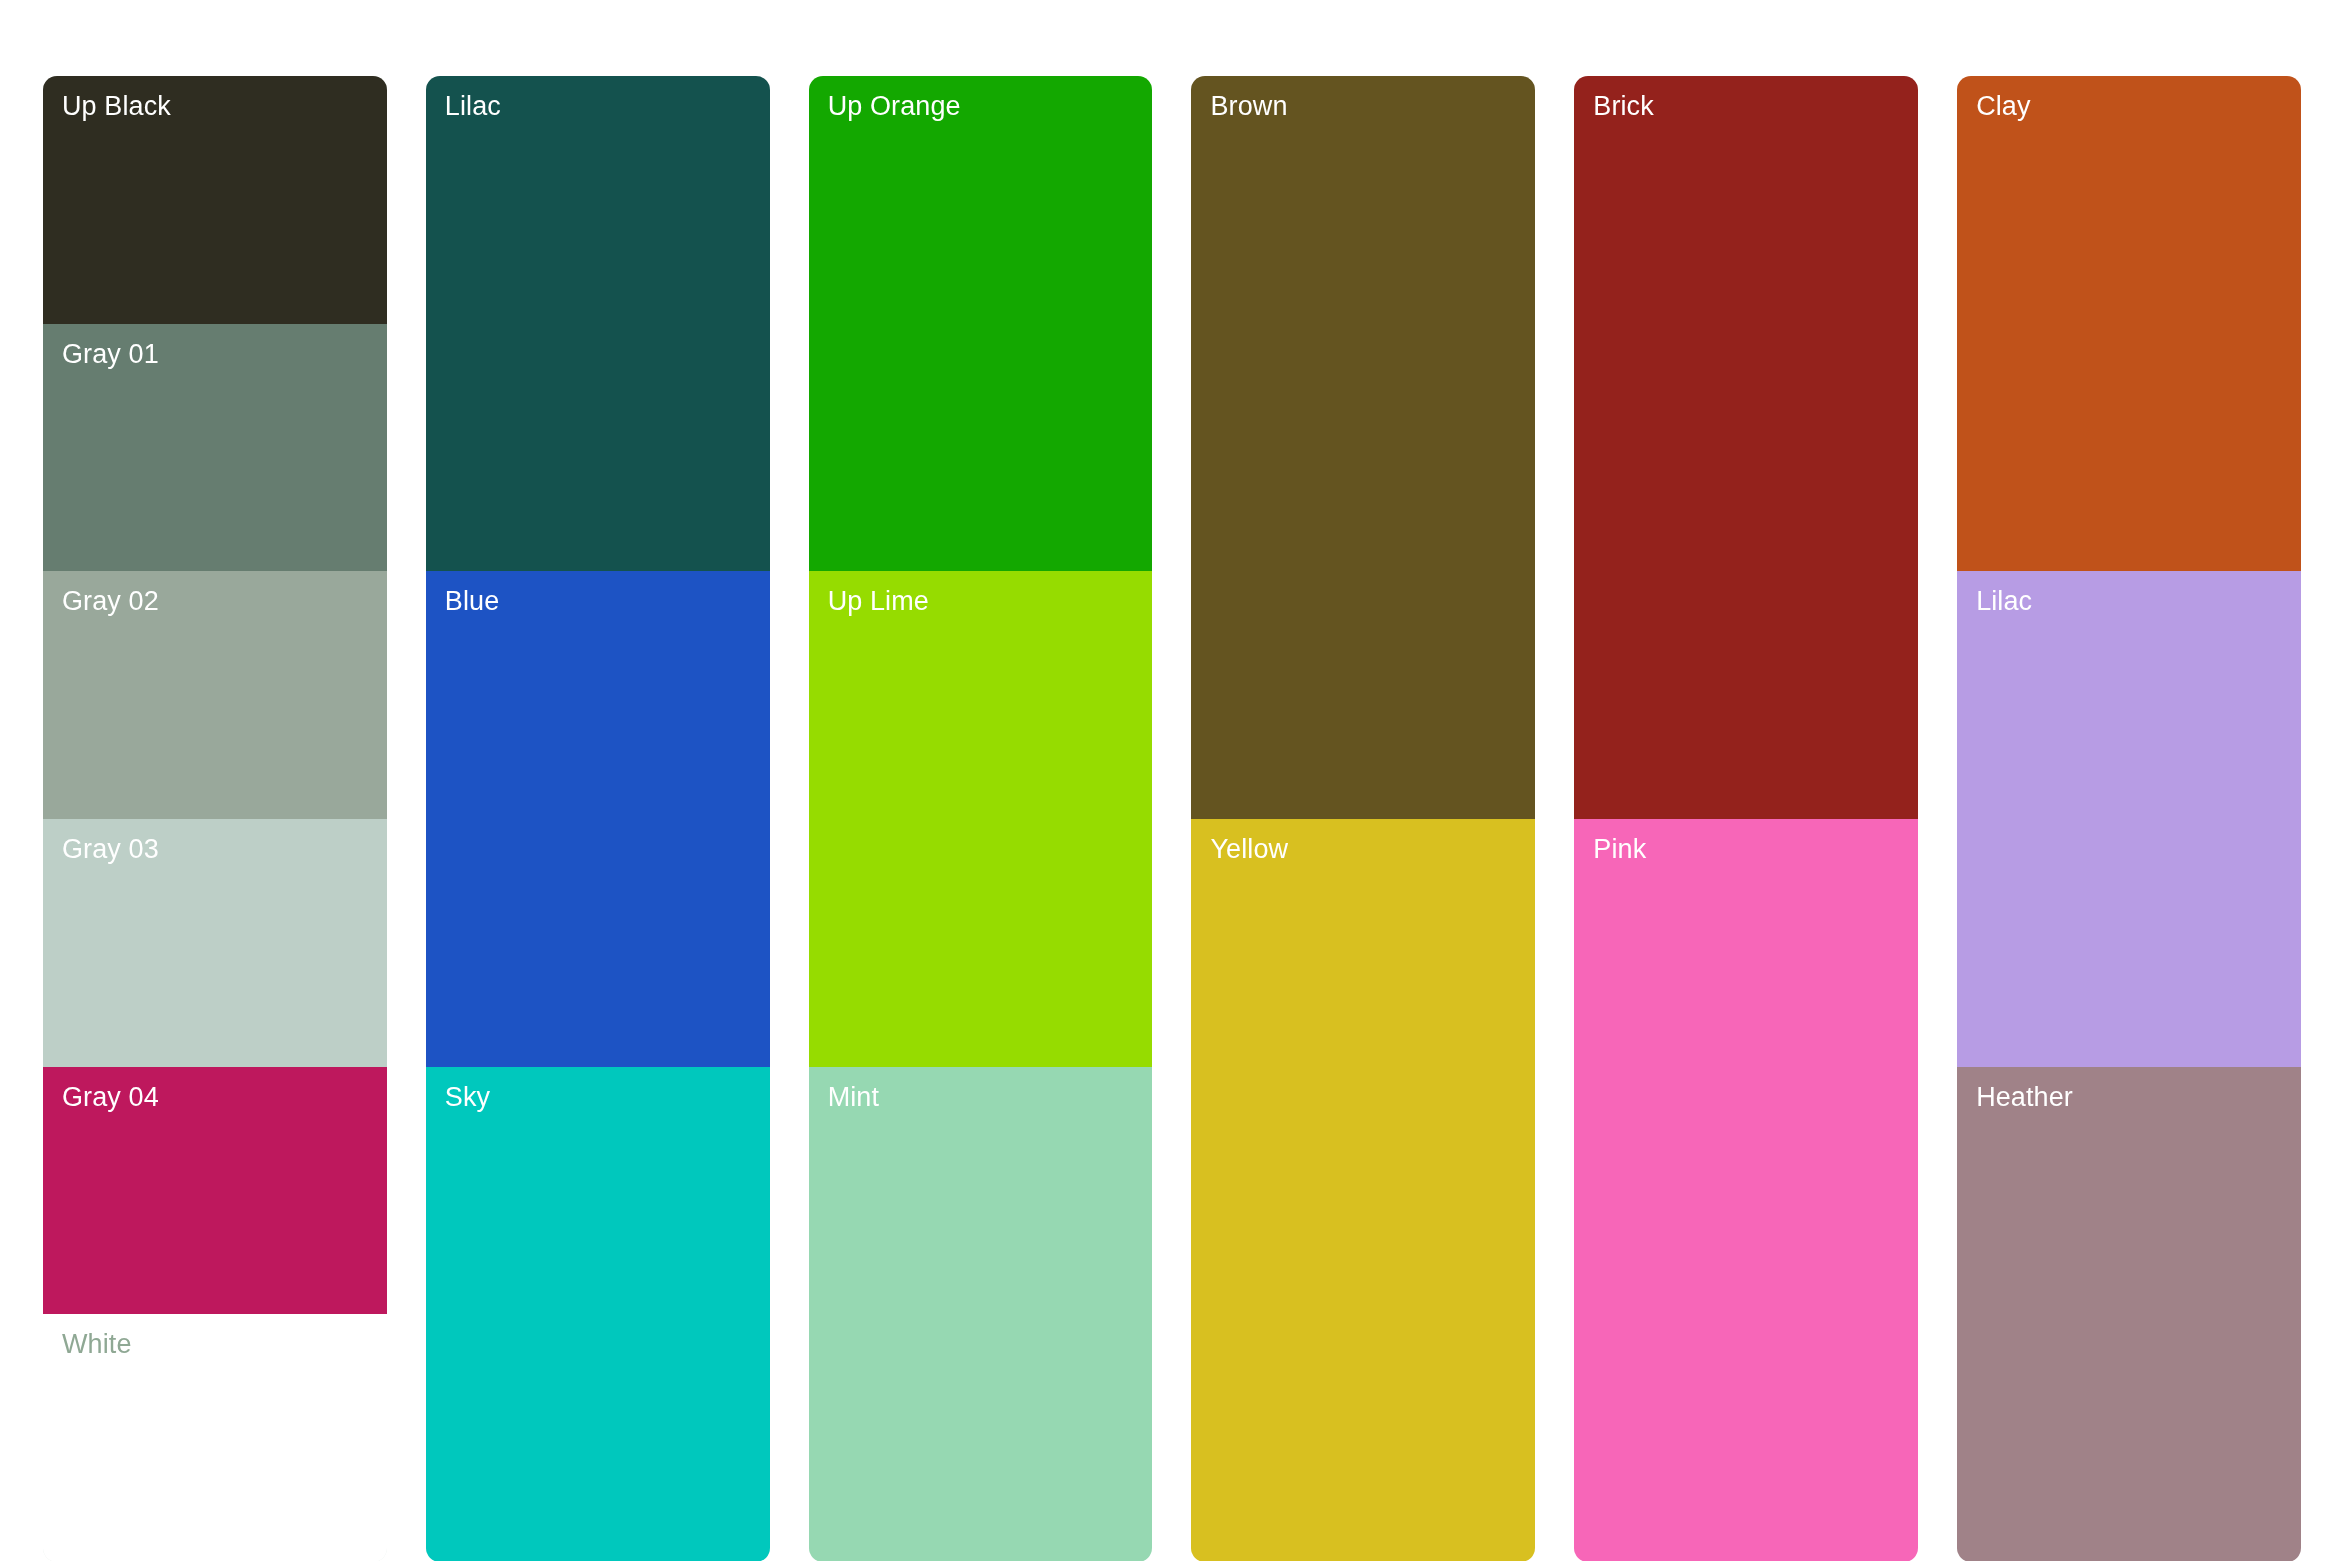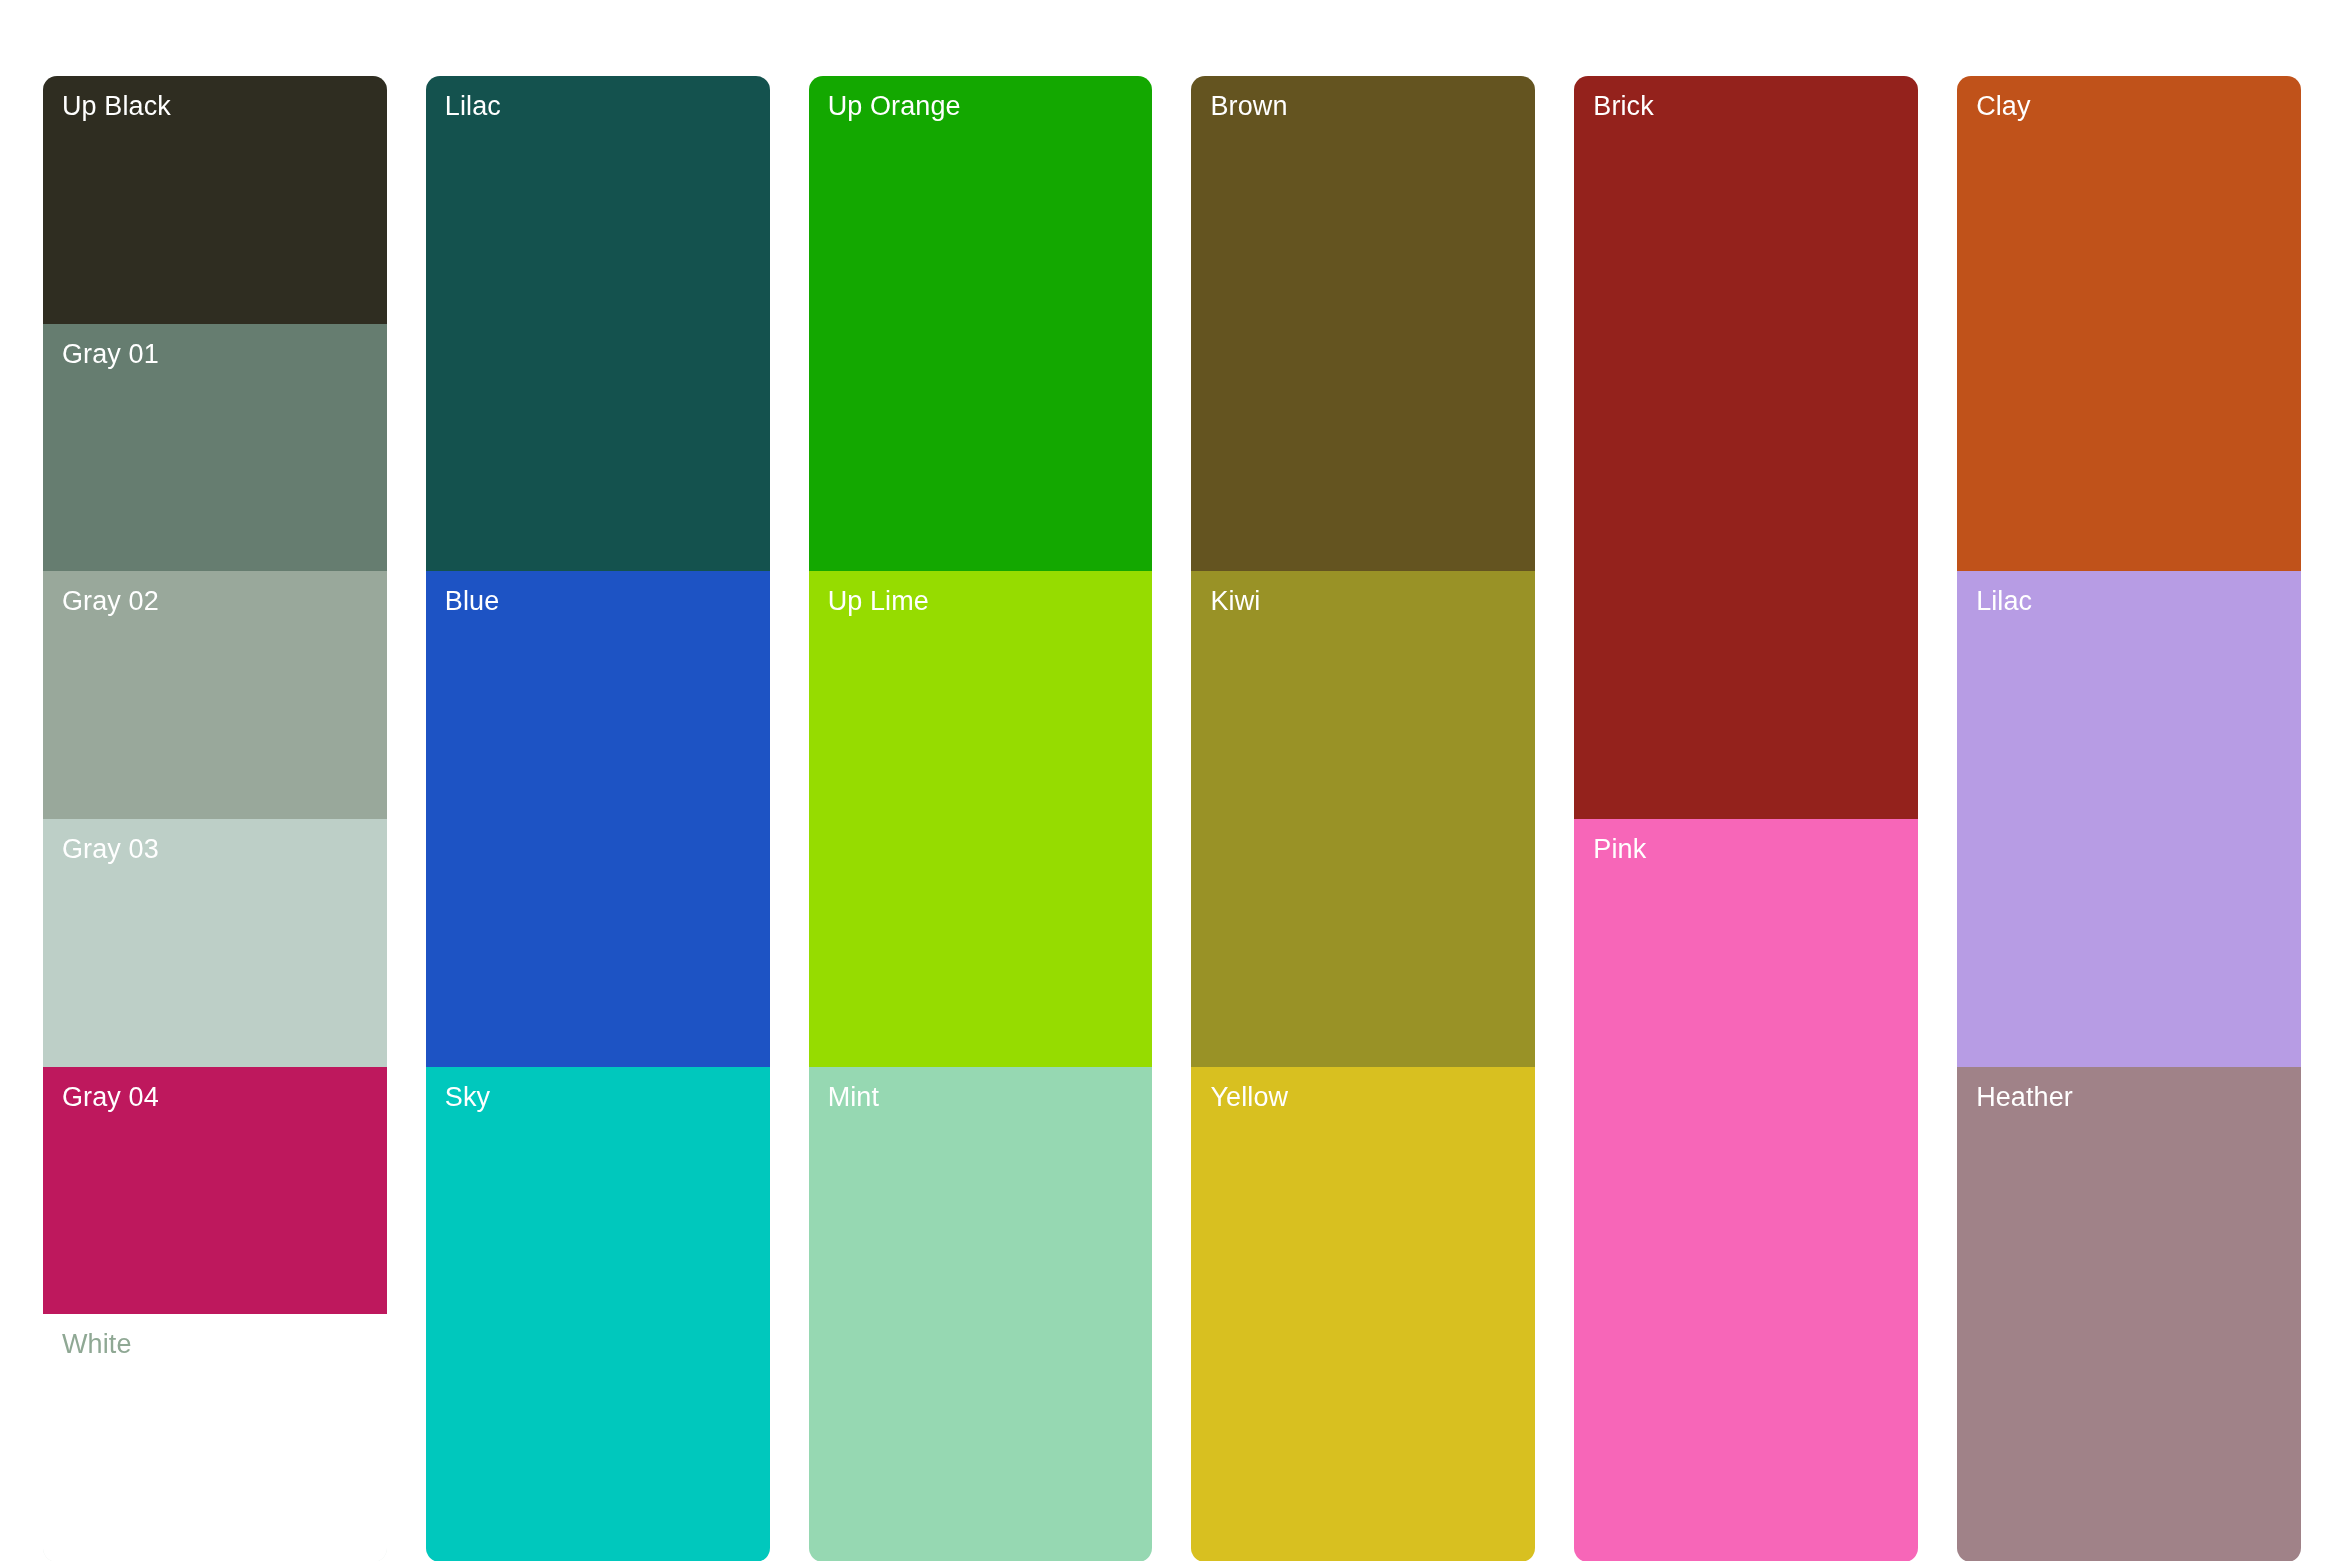--- a/index.html
+++ b/index.html
@@ -108,23 +108,20 @@
         <span class="swatch-label" style="color: rgb(255, 255, 255);">Up Lime</span>
       </div>
       <div class="swatch" style="background: rgb(150, 216, 178);">
         <span class="swatch-label" style="color: rgb(255, 255, 255);">Mint</span>
       </div>
     </div>
     <div class="palette-column">
       <div class="swatch" style="background: rgb(100, 84, 32);">
         <span class="swatch-label" style="color: rgb(255, 255, 255);">Brown</span>
       </div>
-      <div class="swatch" style="background: rgb(153, 146, 38);">
-        <span class="swatch-label" style="color: rgb(255, 255, 255);">Kiwi</span>
-      </div>
       <div class="swatch" style="background: rgb(216, 192, 32);">
         <span class="swatch-label" style="color: rgb(255, 255, 255);">Yellow</span>
       </div>
     </div>
     <div class="palette-column">
       <div class="swatch" style="background: rgb(148, 34, 28);">
         <span class="swatch-label" style="color: rgb(255, 255, 255);">Brick</span>
       </div>
       <div class="swatch" style="background: rgb(247, 102, 184);">
         <span class="swatch-label" style="color: rgb(255, 255, 255);">Pink</span>

